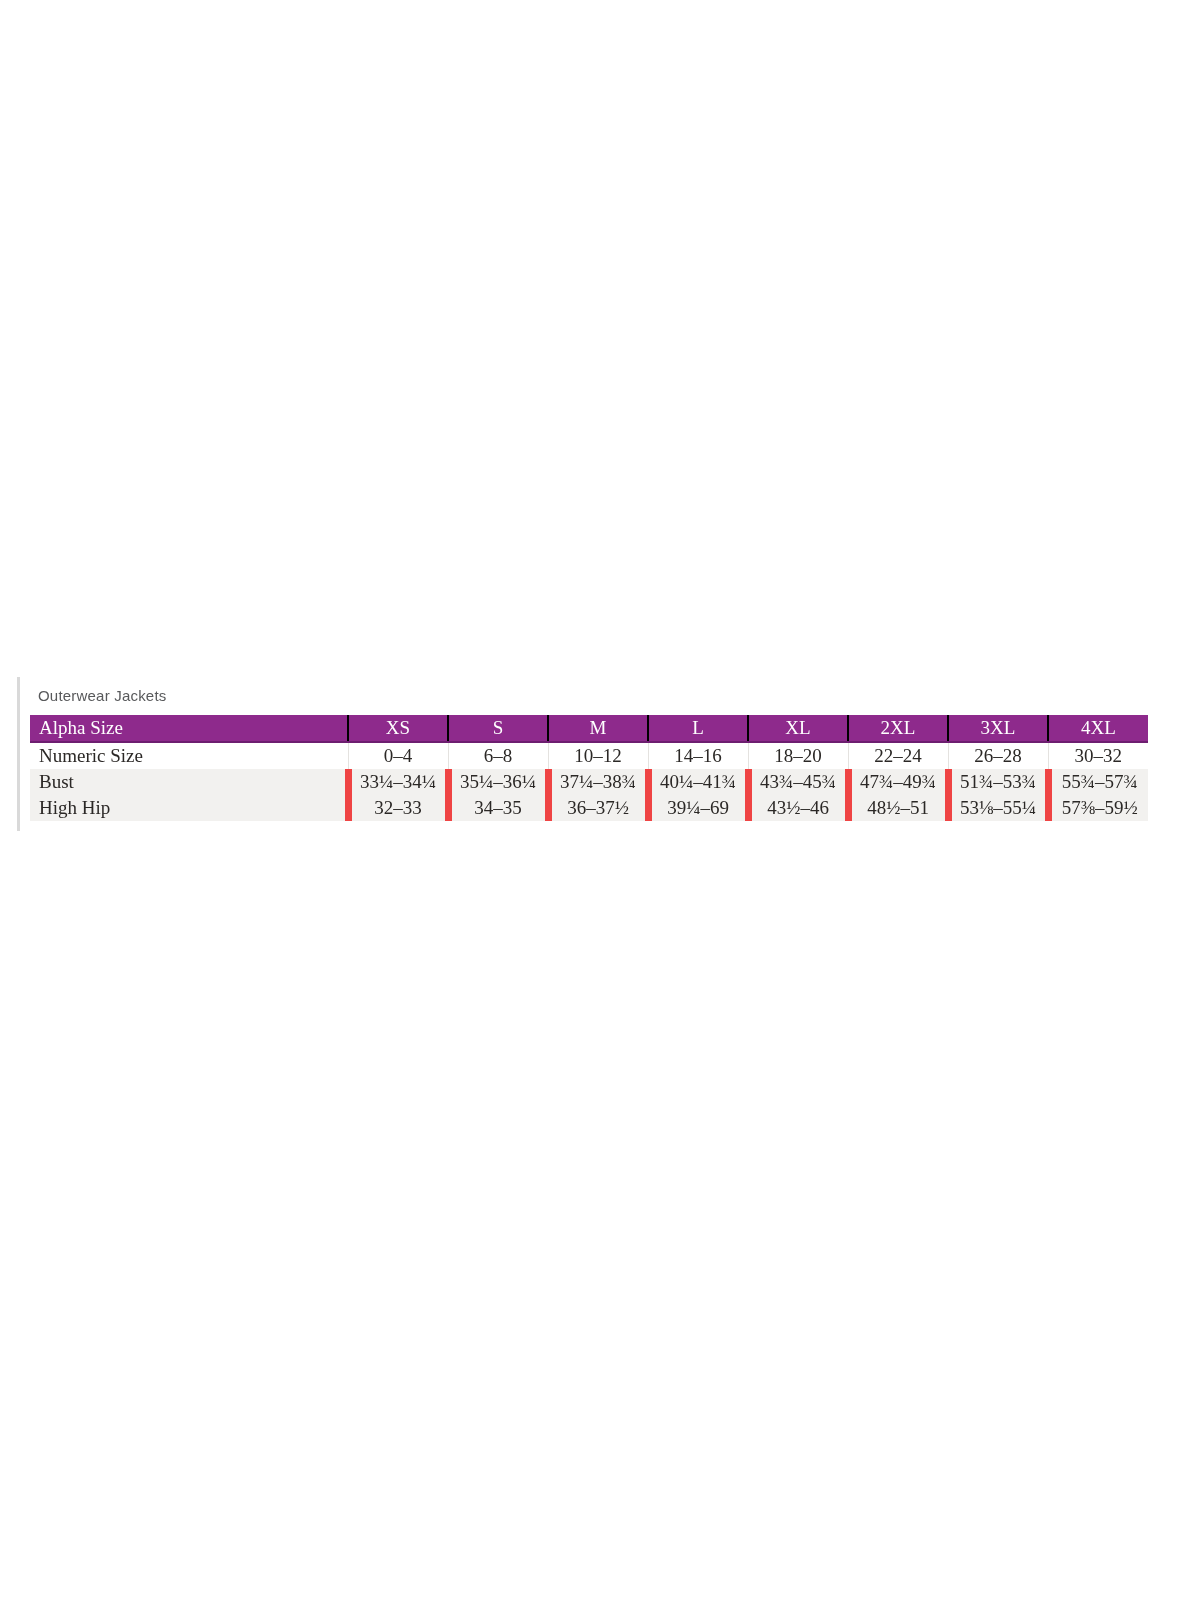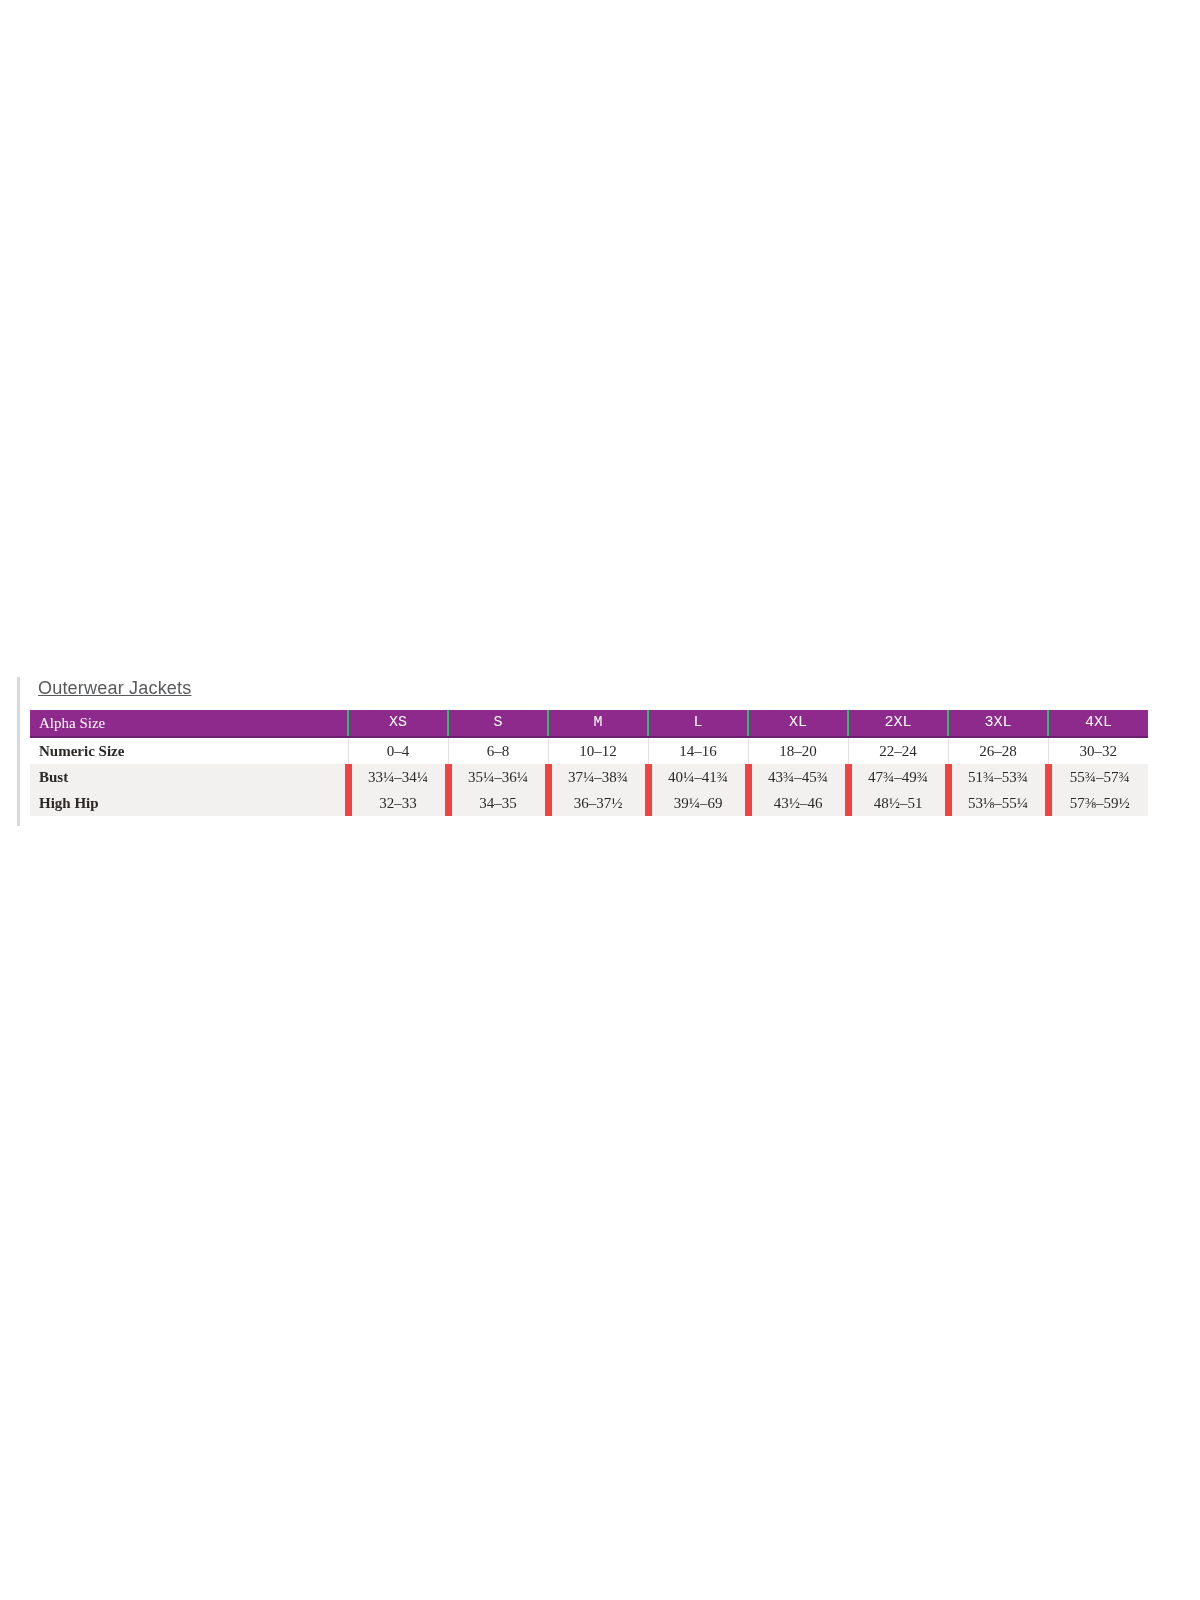--- a/index.html
+++ b/index.html
@@ -14,64 +14,63 @@
   .chart-section {
     position: absolute;
     left: 17px;
     top: 677px;
     width: 1131px;
     border-left: 3px solid var(--accent-bar, #d9d9d9);
     padding-bottom: 10px;
     box-sizing: border-box;
   }
   .section-title {
-    margin: 1px 0 11px 18px;
-    font-size: 18px;
+    margin: 10px 0 11px 18px;
+    font-size: 15px;
     font-weight: 400;
     color: var(--title-text, #58595b);
     letter-spacing: 0.2px;
     font-family: "Liberation Sans", sans-serif;
-    text-decoration: underline;
   }
   table.size-chart {
     border-collapse: collapse;
     table-layout: fixed;
     margin-left: 10px;
     width: 1118px;
     font-family: "Liberation Serif", "DejaVu Serif", serif;
-    font-size: 15px;
+    font-size: 19px;
     color: var(--body-text, #2b2826);
   }
   table.size-chart th, table.size-chart td {
     height: 26px;
     padding: 0;
     text-align: center;
     font-weight: 400;
     line-height: 26px;
     white-space: nowrap;
   }
   table.size-chart col.label-col-w { width: 318px; }
   table.size-chart col.size-col-w  { width: 100px; }
   thead th {
     background: var(--header-bg, #8e2a8c);
     color: var(--header-text, #ffffff);
     border-bottom: 2px solid var(--header-border, #6d1e70);
   }
-  thead th.size-col { border-left: 2px solid #22c55e; font-family: Liberation Mono, monospace; }
+  thead th.size-col { border-left: 2px solid #000000; }
   thead th.label-col, tbody th.label-col {
     text-align: left;
     padding-left: 9px;
   }
   tbody td { border-left: 1px solid var(--divider, #e4e2df); }
   tbody tr.stripe th, tbody tr.stripe td {
     background: var(--stripe-bg, #f2f1ef);
     margin-top: 40px;
   }
   tbody tr.stripe td { border-left: 7px solid #ef4444; }
-  tbody th.label-col { font-weight: 700; }
+  tbody th.label-col { font-weight: 400; }
 </style>
 </head>
 <body>
 
 <div class="chart-section">
   <h2 class="section-title">Outerwear Jackets</h2>
 
   <table class="size-chart">
     <colgroup id="colgroup">
         <col class="label-col-w">

